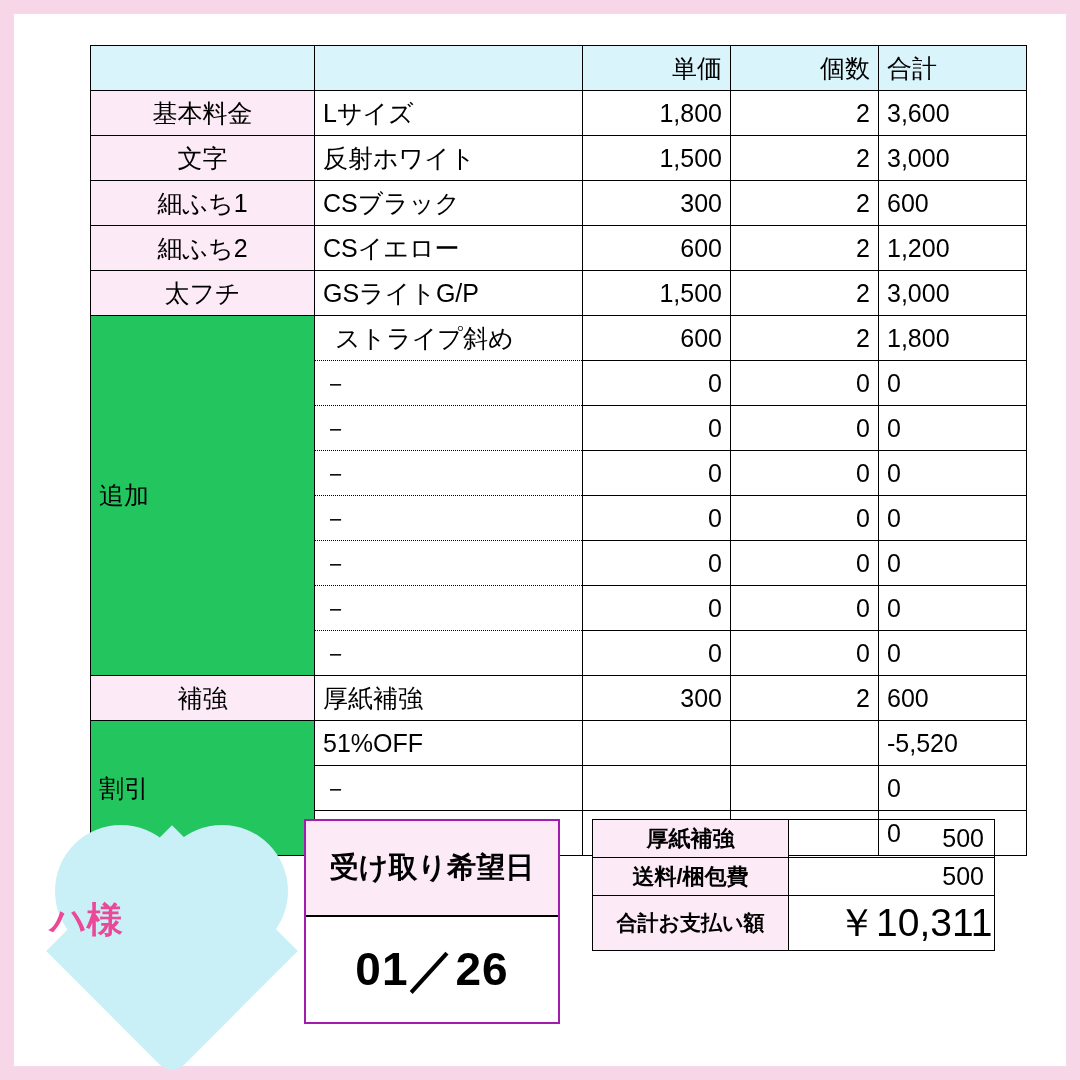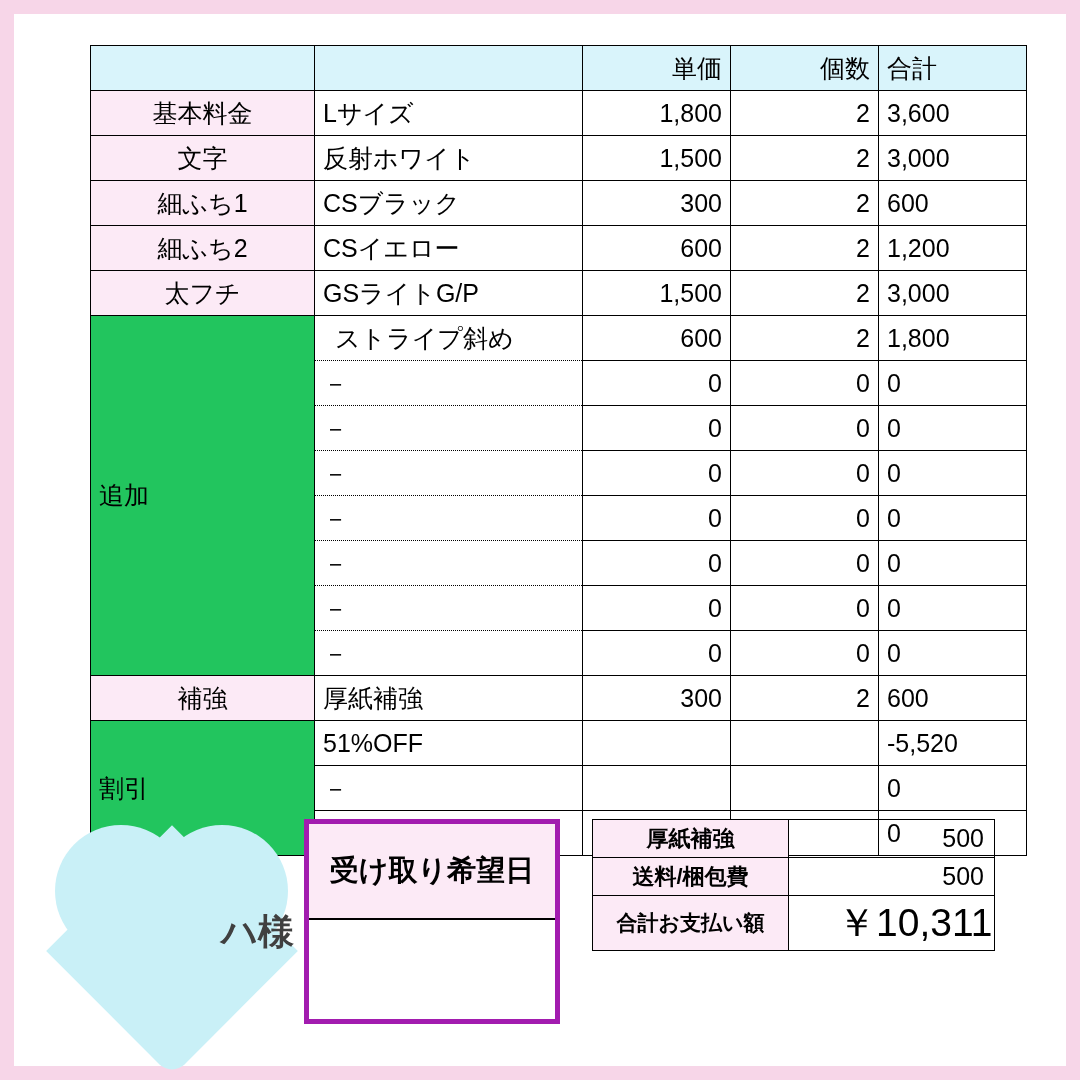--- a/index.html
+++ b/index.html
@@ -94,36 +94,35 @@
     height: 178px;
     background: #c9f0f7;
     transform: rotate(45deg);
     border-radius: 0 0 18px 0;
   }
   .heart-text {
     position: absolute;
     left: 0;
     top: 76px;
     width: 244px;
-    text-align: right;
+    text-align: left;
     font-size: 36px;
     font-weight: bold;
-    color: #404040;
+    color: #ec4899;
     z-index: 3;
-    margin-top: 12px;
   }
 
   
   .date-box {
     position: absolute;
     left: 290px;
     top: 805px;
     width: 256px;
     height: 205px;
-    border: 5px solid #a21caf;
+    border: 2px solid #a21caf;
     box-sizing: border-box;
   }
   .date-box .dtitle {
     height: 96px;
     background: #fceaf6;
     border-bottom: 2px solid #000;
     display: flex;
     align-items: center;
     justify-content: center;
     font-size: 29px;
@@ -307,20 +306,21 @@
     <div class="heart">
       <div class="lobe l"></div>
       <div class="lobe r"></div>
       <div class="body"></div>
     </div>
     <div class="heart-text">ハ様</div>
   </div>
 
   <div class="date-box">
     <div class="dtitle">受け取り希望日</div>
+    <div class="dvalue">01／26</div>
   </div>
 
   <table class="totals">
     <tbody>
       <tr>
         <td class="t-label">厚紙補強</td>
         <td class="t-value">500</td>
       </tr>
       <tr>
         <td class="t-label">送料/梱包費</td>

